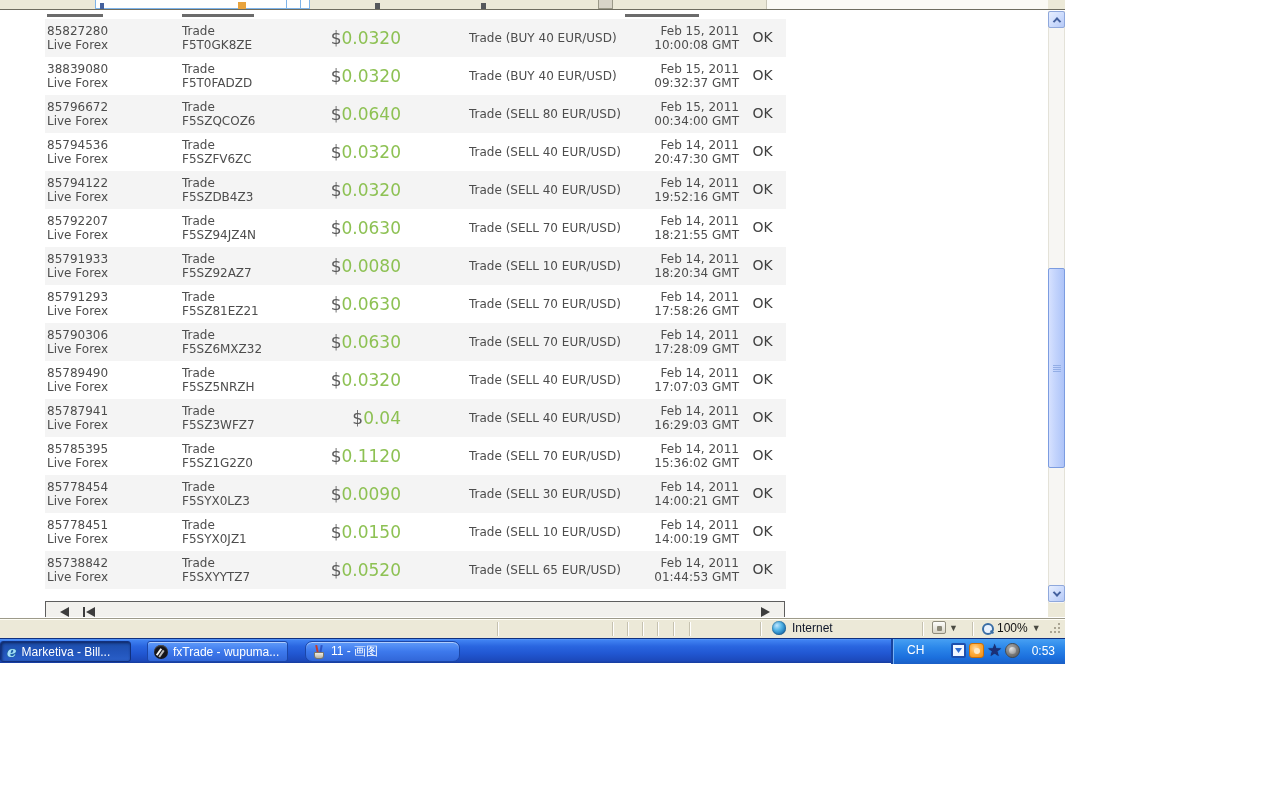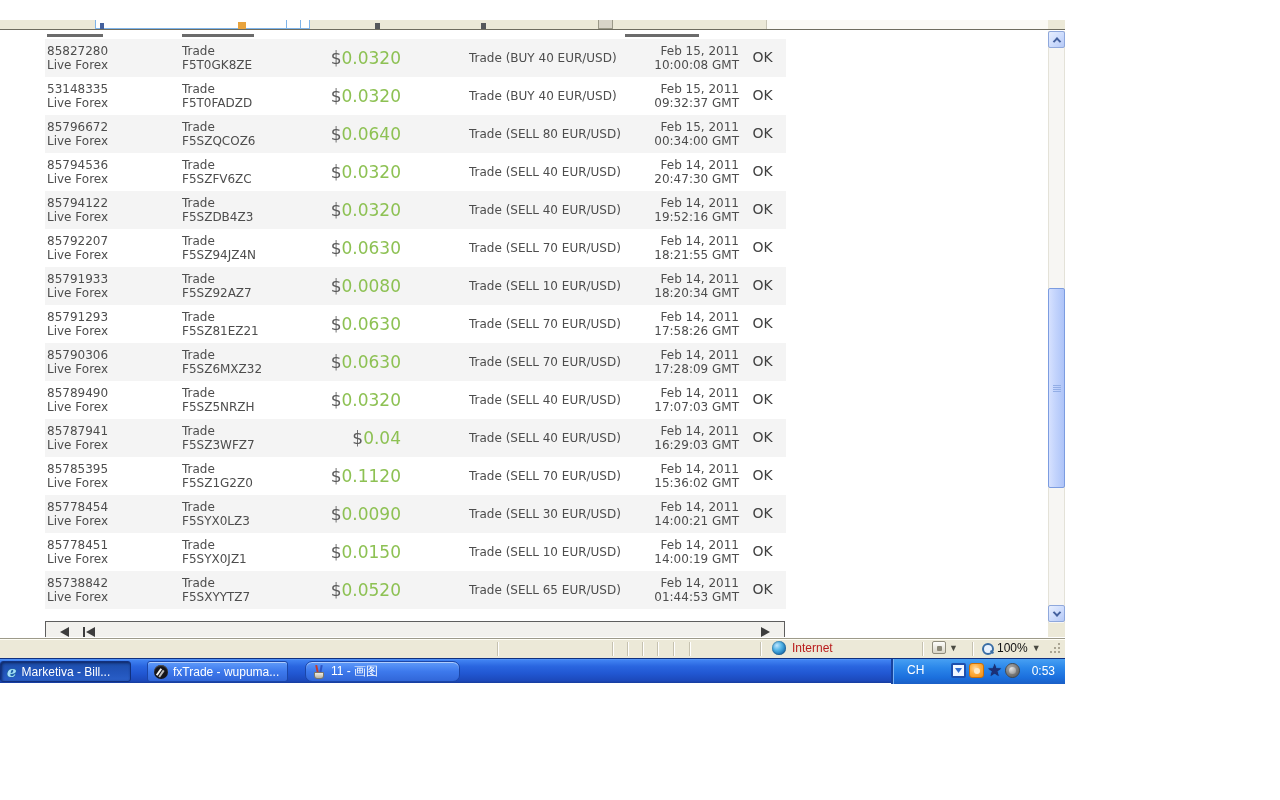--- a/index.html
+++ b/index.html
@@ -1,17 +1,17 @@
 <!DOCTYPE html>
 <html><head>
 <meta charset="utf-8">
 <style>
   * { margin:0; padding:0; box-sizing:border-box; }
   html,body { width:1280px; height:800px; background:#fff; font-family:"Liberation Sans",sans-serif; overflow:hidden; }
-  #canvas { position:relative; width:1280px; height:644px; background:#fff;margin-top:20px; }
+  #canvas { position:relative; width:1280px; height:644px; background:#fff; }
   .screen { position:absolute; left:0; top:0; width:1065px; height:663px; background:#fff; }
 
   
   .chrome-top { position:absolute; left:0; top:0; width:1065px; height:10px; background:#ece9d8; border-bottom:1px solid #6f6d60; }
   .frag { position:absolute; }
   .frag-addr { left:95px; top:0; width:215px; height:9px; background:#fff; border:1px solid #7eb4ea; border-top:none; }
   .frag-fav { left:238px; top:2px; width:8px; height:7px; background:#e8a33d; }
   .frag-box { left:286px; top:0; width:15px; height:9px; background:#fff; border:1px solid #7eb4ea; border-top:none; }
   .frag-dark1 { left:100px; top:3px; width:4px; height:6px; background:#44619e; }
   .frag-dark2 { left:375px; top:3px; width:5px; height:6px; background:#55575a; }
@@ -57,21 +57,21 @@
   .chev { width:6px; height:6px; border-left:2px solid #44619e; border-top:2px solid #44619e; }
   .chev.up { transform:rotate(45deg) translate(1px,1px); }
   .chev.down { transform:rotate(225deg) translate(1px,1px); }
   .sb-thumb { position:absolute; left:0; top:257px; width:17px; height:200px; background:linear-gradient(90deg,#d6e1fe 0%,#c2d3fc 45%,#aec4f8 100%); border:1px solid #7c9ce0; border-radius:2px; }
   .sb-grip { position:absolute; left:4px; top:96px; width:8px; height:1px; background:#93aee6; box-shadow:0 2px 0 #93aee6, 0 4px 0 #93aee6, 0 6px 0 #93aee6; }
   .sb-corner { position:absolute; left:1048px; top:603px; width:17px; height:14px; background:#ece9d8; }
 
   
   .statusbar { position:absolute; left:0; top:618px; width:1065px; height:20px; background:#ece9d8; border-top:1px solid #9d9a8a; box-shadow:inset 0 1px 0 #fffef5; }
   .sep { position:absolute; top:3px; width:1px; height:14px; background:#c6c2b0; box-shadow:1px 0 0 #ffffff; }
-  .zone { position:absolute; left:772px; top:2px; display:flex; align-items:center; gap:6px; color:#b91c1c; font-size:12px; }
+  .zone { position:absolute; left:772px; top:2px; display:flex; align-items:center; gap:6px; color:#0f172a; font-size:12px; }
   .globe { width:14px; height:14px; border-radius:50%; background:radial-gradient(circle at 35% 32%, #bfe6ff 0%, #57b7e8 35%, #2d8cc9 60%, #1f6ca8 80%, #145183 100%); box-shadow:inset 0 0 2px #0c3c64; }
   .sec-pane { position:absolute; left:932px; top:2px; display:flex; align-items:center; gap:3px; }
   .sec-icon { width:14px; height:13px; background:linear-gradient(#fdfdfb,#d9d6c8); border:1px solid #8f8c7c; border-radius:2px; position:relative; }
   .sec-icon::after { content:""; position:absolute; left:4px; top:4px; width:5px; height:5px; background:#8a8777; border-radius:1px; }
   .dd-arrow { font-size:9px; color:#4a4a42; }
   .zoom-pane { position:absolute; left:982px; top:2px; display:flex; align-items:center; gap:4px; font-size:12px; color:#111; }
   .mag { position:relative; width:11px; height:11px; }
   .mag::before { content:""; position:absolute; left:0; top:0; width:8px; height:8px; border:2px solid #3a6ea5; border-radius:50%; background:#eaf3ff; }
   .mag::after { content:""; position:absolute; left:8px; top:8px; width:4px; height:2px; background:#3a6ea5; transform:rotate(45deg); }
   .grip { position:absolute; right:3px; bottom:3px; width:12px; height:12px; }
@@ -159,21 +159,21 @@
             <div>Feb 15, 2011</div>
               <div>10:00:08 GMT</div>
           </div>
           <div class="cell c-ok">
             <span>OK</span>
           </div>
         </div>
 
         <div class="row even">
           <div class="cell c-id">
-            <div>53148335</div>
+            <div>38839080</div>
               <div>Live Forex</div>
           </div>
           <div class="cell c-code">
             <div>Trade</div>
               <div>F5T0FADZD</div>
           </div>
           <div class="cell c-amt">
             <span class="cur">$</span><span class="val">0.0320</span>
           </div>
           <div class="cell c-desc">

